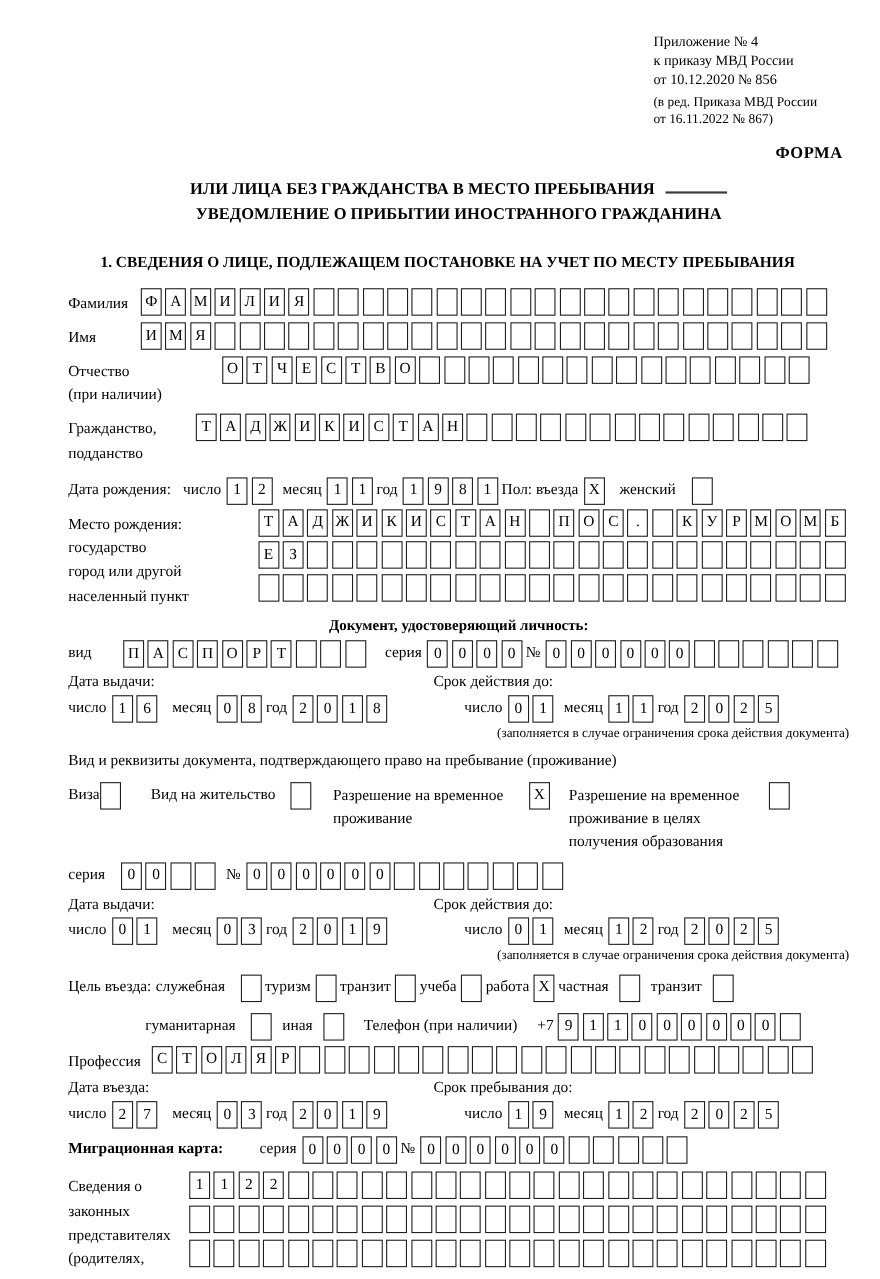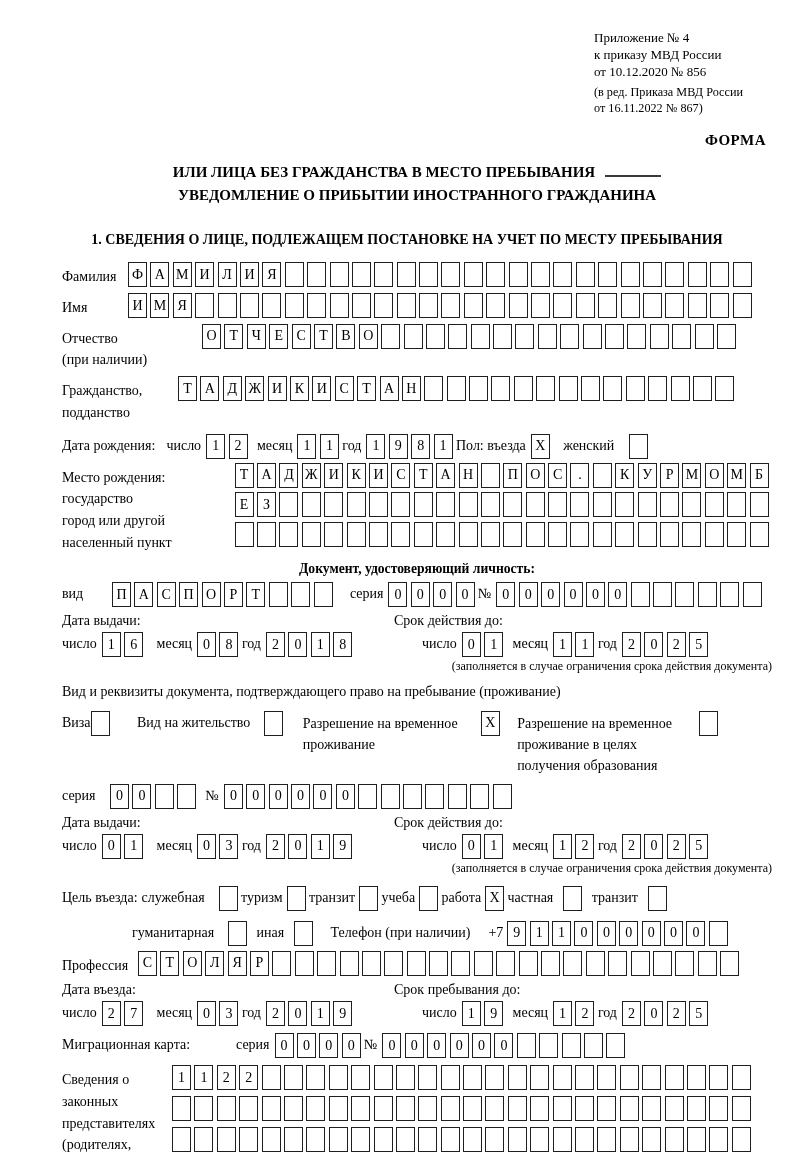--- a/index.html
+++ b/index.html
@@ -653,21 +653,21 @@
             <span class="cbox">2</span>
             <span class="cbox">0</span>
             <span class="cbox">2</span>
             <span class="cbox">5</span>
           </span>
       </div>
     </div>
   </div>
 
   <div class="frow" style="margin-top:7px;">
-    <span class="inline-label" style="width:160px;">Миграционная карта:</span>
+    <span class="inline-label" style="width:160px;font-weight:bold;">Миграционная карта:</span>
     <span class="inline-label" style="padding-left:14px;">серия</span>
     <span class="boxrow">
         <span class="cbox">0</span>
         <span class="cbox">0</span>
         <span class="cbox">0</span>
         <span class="cbox">0</span>
       </span>
     <span class="inline-label">№</span>
     <span class="boxrow">
         <span class="cbox">0</span>

